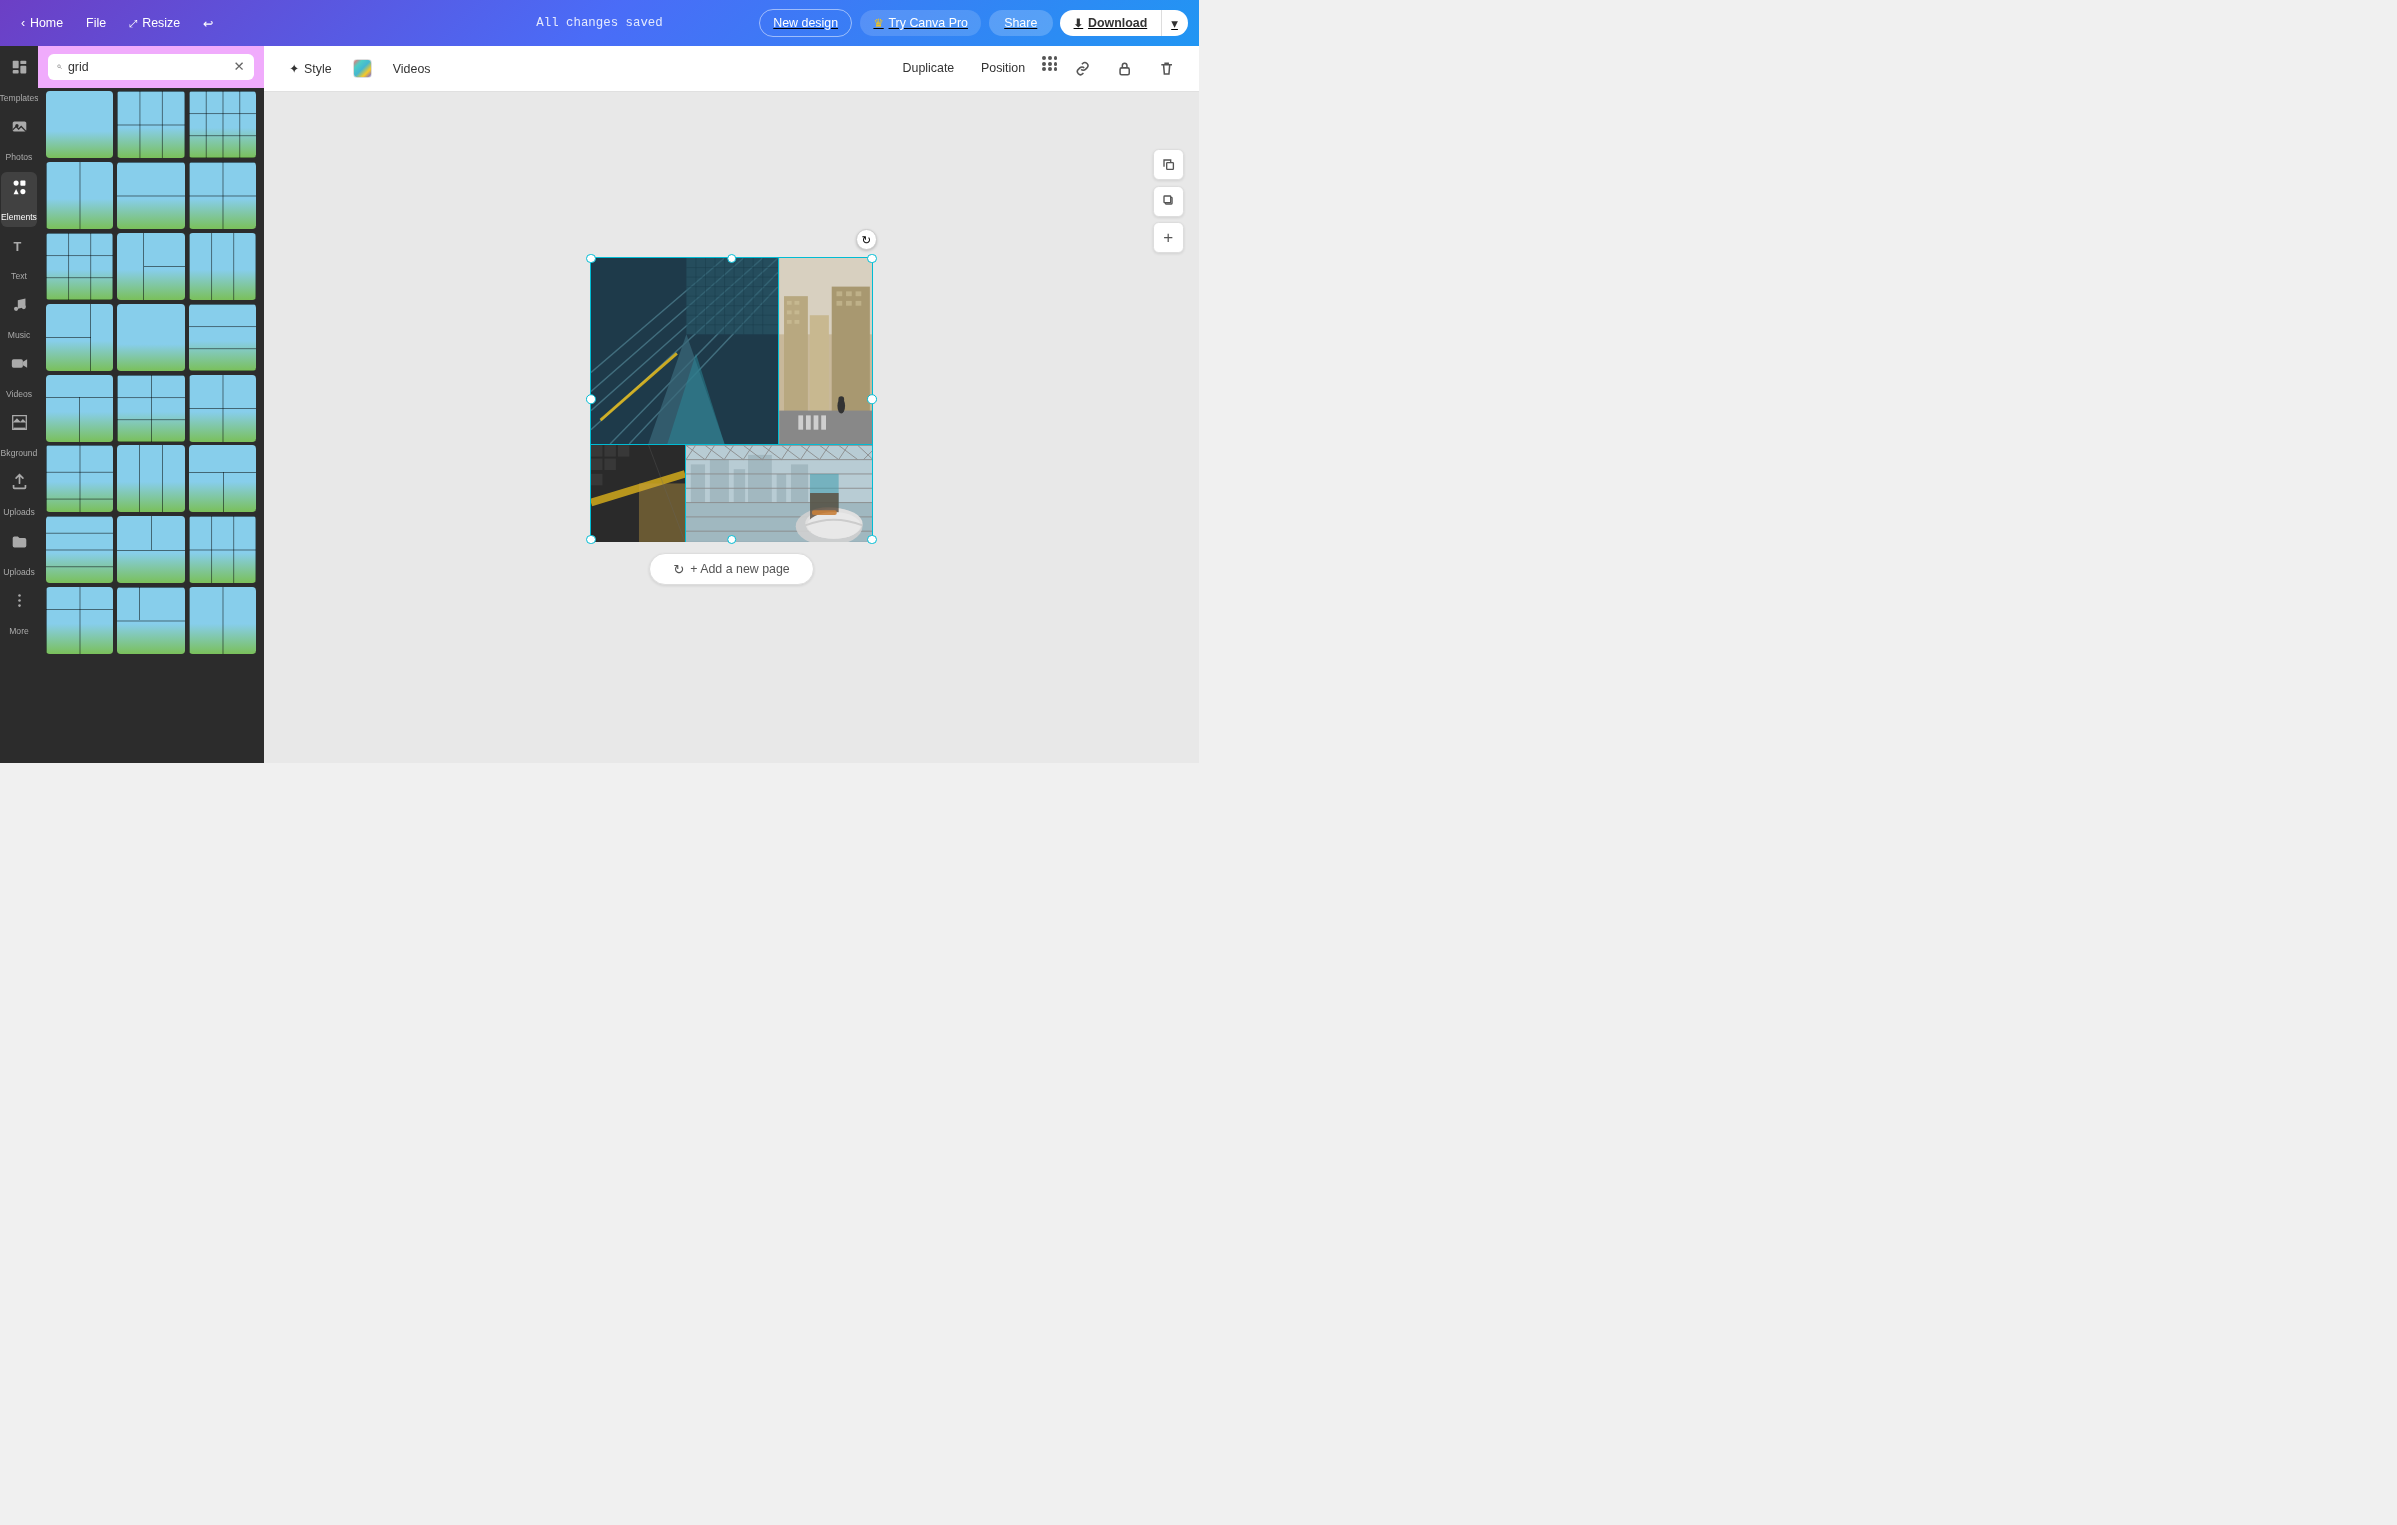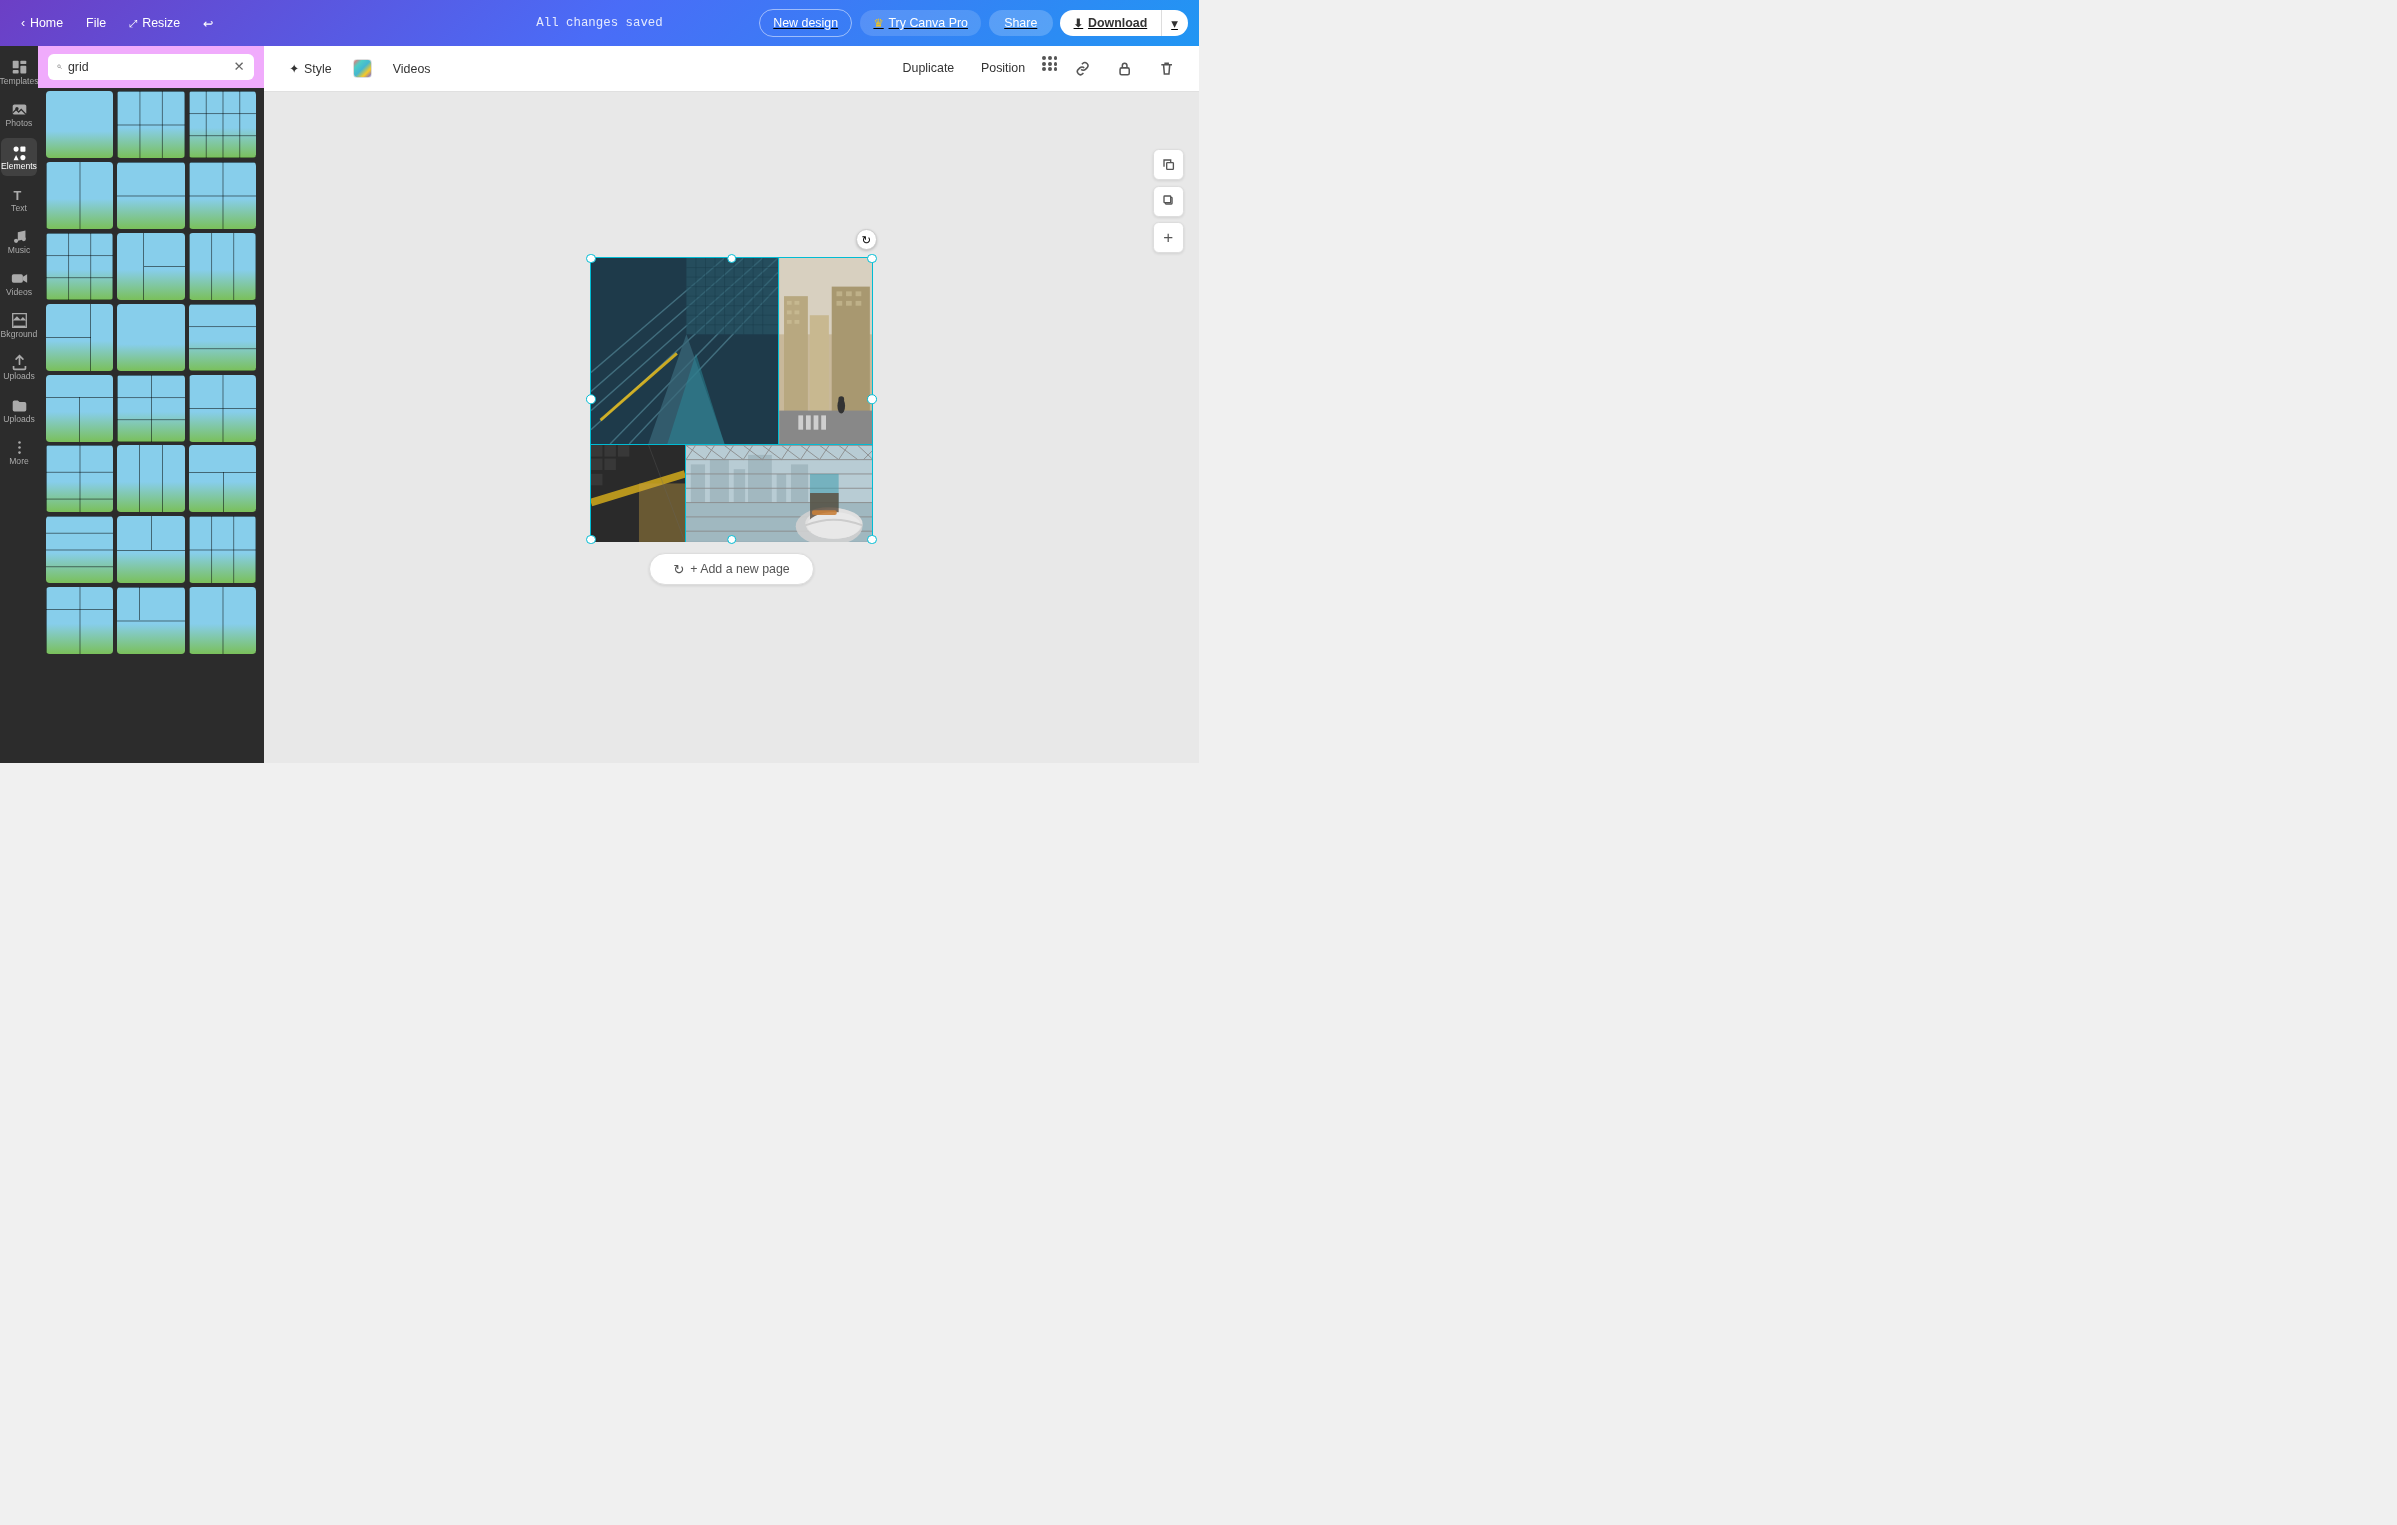--- a/index.html
+++ b/index.html
@@ -64,21 +64,21 @@
       display: flex;
       flex-direction: column;
       align-items: center;
       padding-top: 7.6px;
       gap: 3.8px;
       flex-shrink: 0;
     }
     .icon-item {
       display: flex; flex-direction: column; align-items: center;
       width: 36px; padding: 5.7px 1.9px; border-radius: 5.7px; cursor: pointer;
-      color: #aaa; font-size: 8.6px; gap: 0;
+      color: #aaa; font-size: 8.6px; gap: 17px;
     }
     .icon-item:hover, .icon-item.active { background: rgba(255,255,255,0.1); color: white; }
     .icon-item svg { width: 17px; height: 17px; }
 
     
     .search-panel {
       width: 226px;
       background: #2c2c2c;
       display: flex;
       flex-direction: column;

